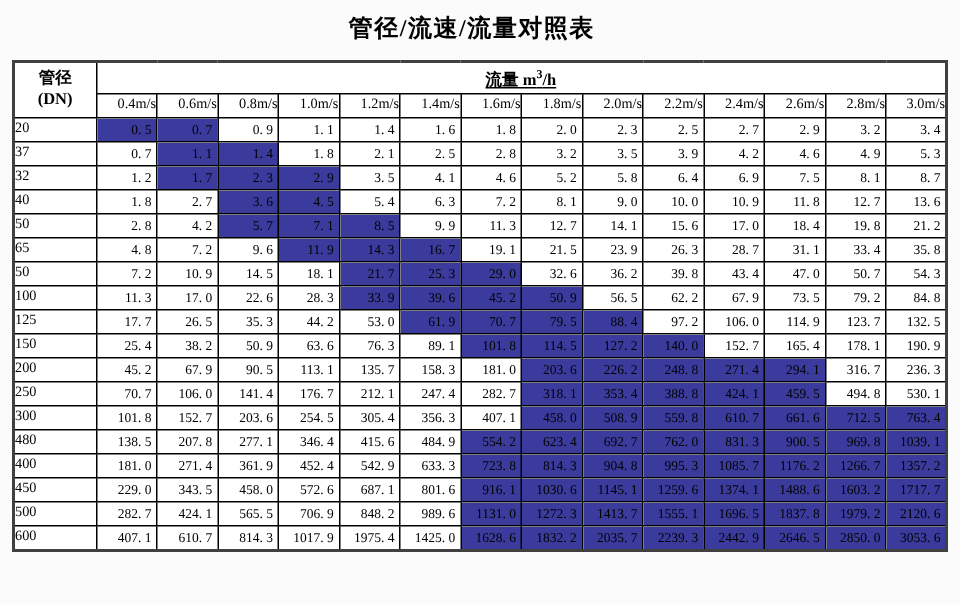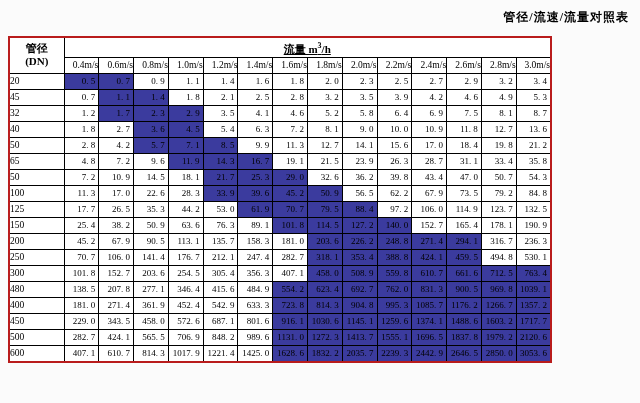--- a/index.html
+++ b/index.html
@@ -6,32 +6,32 @@
     margin: 0;
     padding: 0;
     width: 640px;
     height: 403px;
     background: #fbfbfb;
     font-family: "Liberation Serif", "DejaVu Serif", serif;
     color: #000;
     overflow: hidden;
   }
   .page-title {
-    text-align: right;
-    font-size: 12px;
+    text-align: center;
+    font-size: 16px;
     font-weight: bold;
     letter-spacing: 1px;
     padding: 9px 11px 10px 0;
   }
   table.ref-table {
     border-collapse: collapse;
     table-layout: fixed;
-    width: 544px;
+    width: 624px;
     margin-left: 8px;
-    border: 2px solid #b91c1c;
+    border: 2px solid #404040;
     background: #fff;
   }
   .ref-table col.dn-col { width: 55px; }
   .ref-table th, .ref-table td {
     border: 1px solid #000;
     height: 15px;
     padding: 0;
     white-space: nowrap;
     overflow: hidden;
     font-weight: normal;
@@ -110,21 +110,21 @@
         <td class="val">1. 8</td>
         <td class="val">2. 0</td>
         <td class="val">2. 3</td>
         <td class="val">2. 5</td>
         <td class="val">2. 7</td>
         <td class="val">2. 9</td>
         <td class="val">3. 2</td>
         <td class="val">3. 4</td>
       </tr>
       <tr>
-        <th class="dn">45</th>
+        <th class="dn">37</th>
         <td class="val">0. 7</td>
         <td class="val hl">1. 1</td>
         <td class="val hl">1. 4</td>
         <td class="val">1. 8</td>
         <td class="val">2. 1</td>
         <td class="val">2. 5</td>
         <td class="val">2. 8</td>
         <td class="val">3. 2</td>
         <td class="val">3. 5</td>
         <td class="val">3. 9</td>
@@ -387,21 +387,21 @@
         <td class="val hl">1837. 8</td>
         <td class="val hl">1979. 2</td>
         <td class="val hl">2120. 6</td>
       </tr>
       <tr>
         <th class="dn">600</th>
         <td class="val">407. 1</td>
         <td class="val">610. 7</td>
         <td class="val">814. 3</td>
         <td class="val">1017. 9</td>
-        <td class="val">1221. 4</td>
+        <td class="val">1975. 4</td>
         <td class="val">1425. 0</td>
         <td class="val hl">1628. 6</td>
         <td class="val hl">1832. 2</td>
         <td class="val hl">2035. 7</td>
         <td class="val hl">2239. 3</td>
         <td class="val hl">2442. 9</td>
         <td class="val hl">2646. 5</td>
         <td class="val hl">2850. 0</td>
         <td class="val hl">3053. 6</td>
       </tr>

